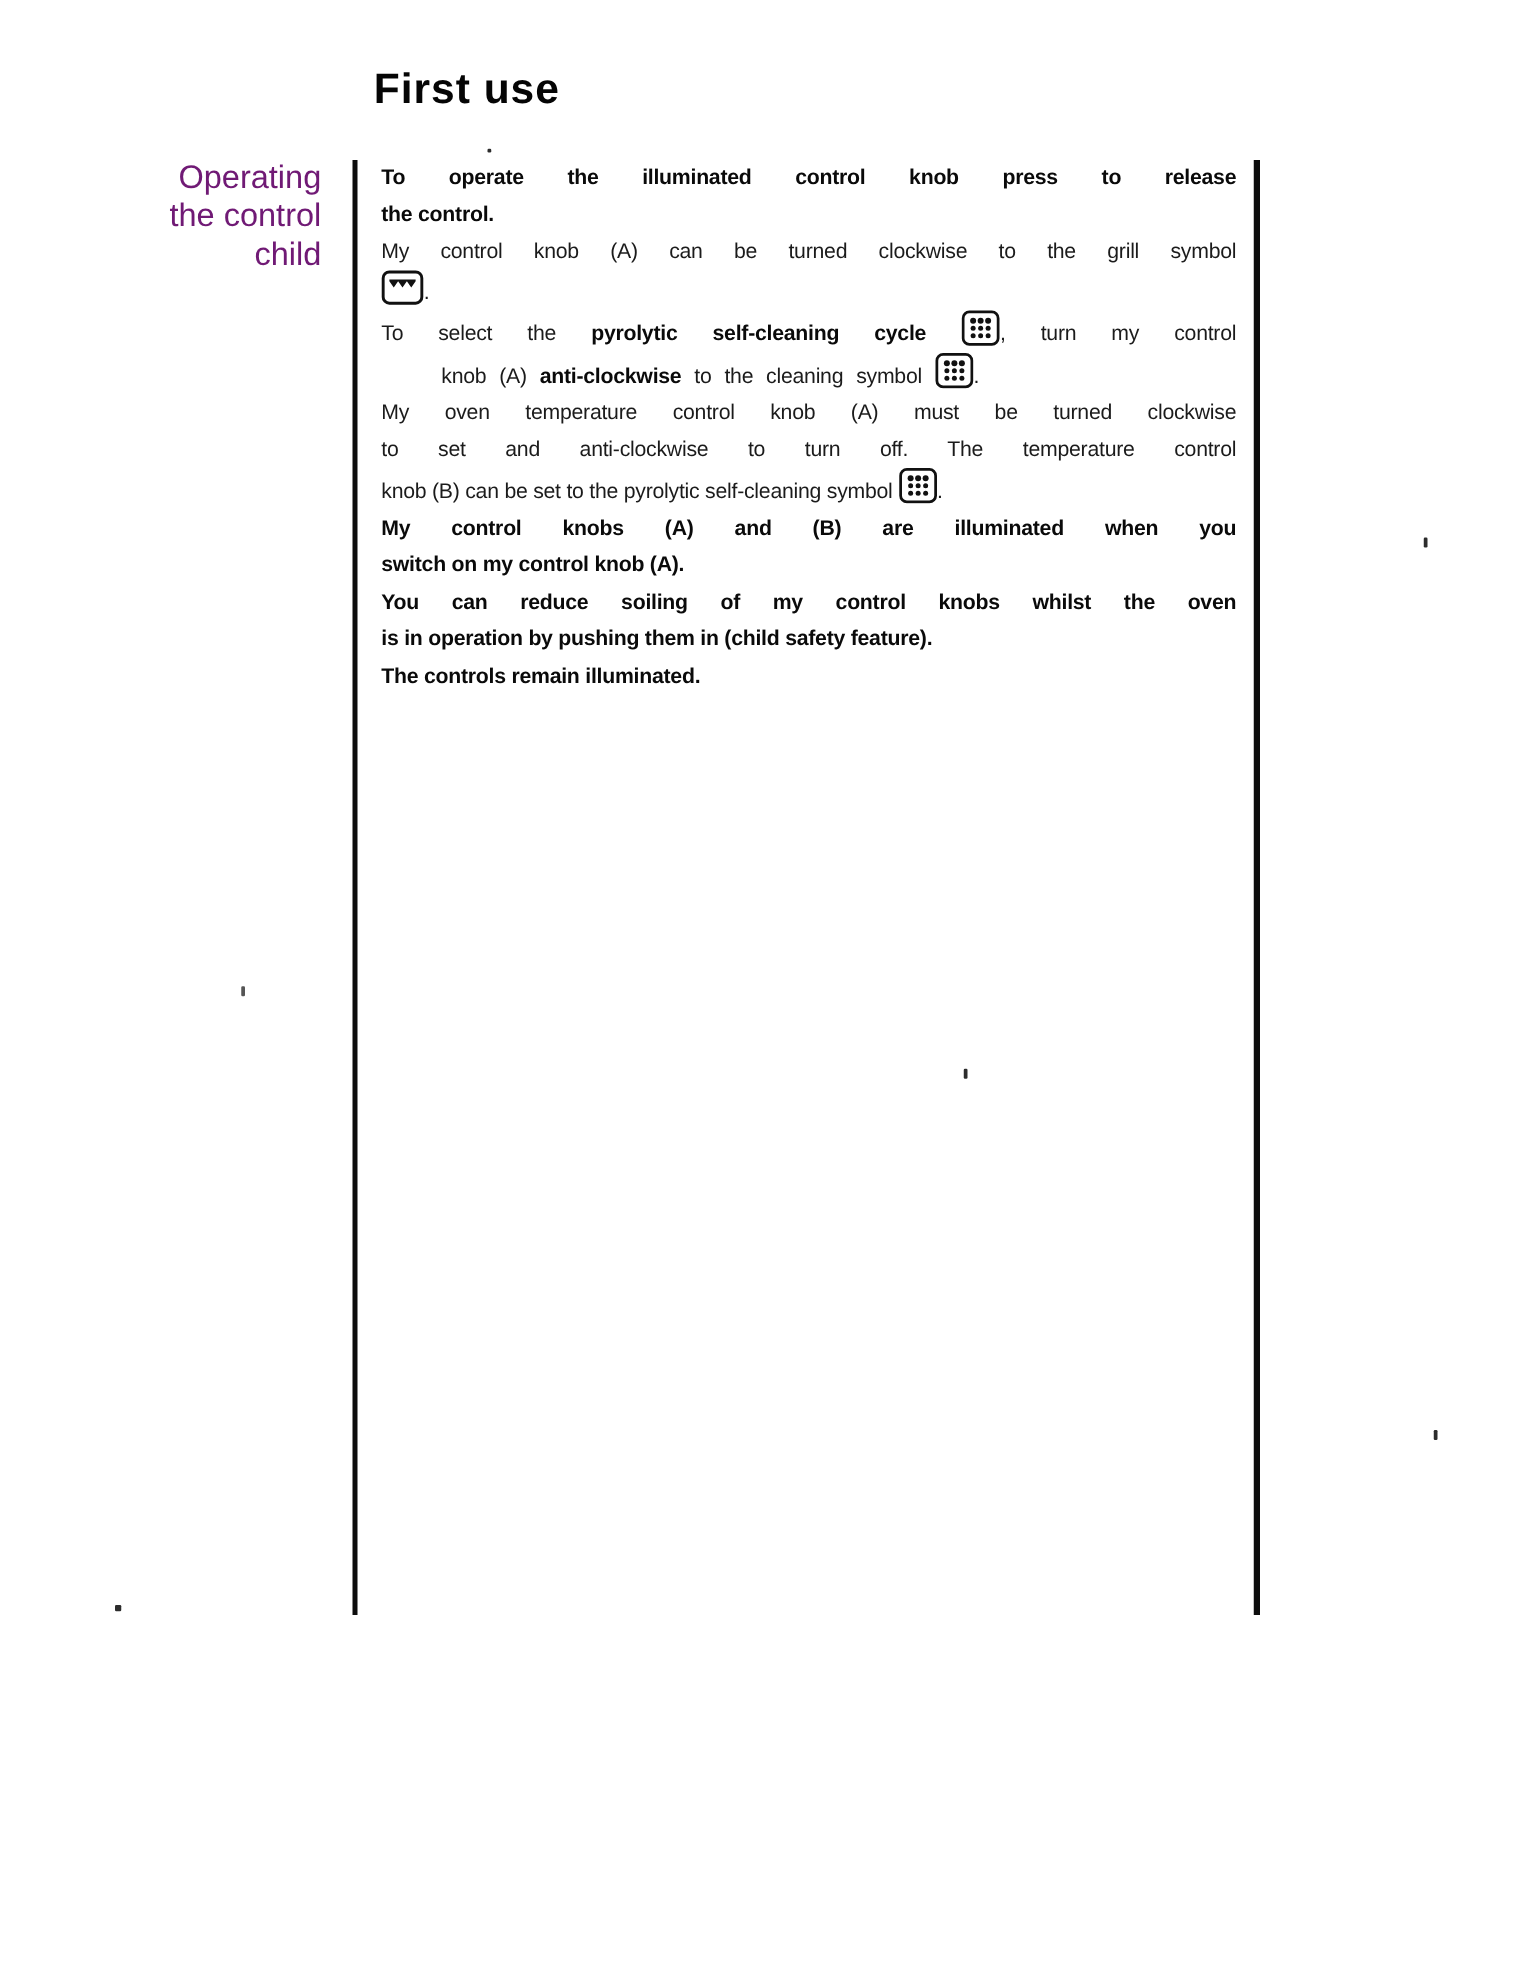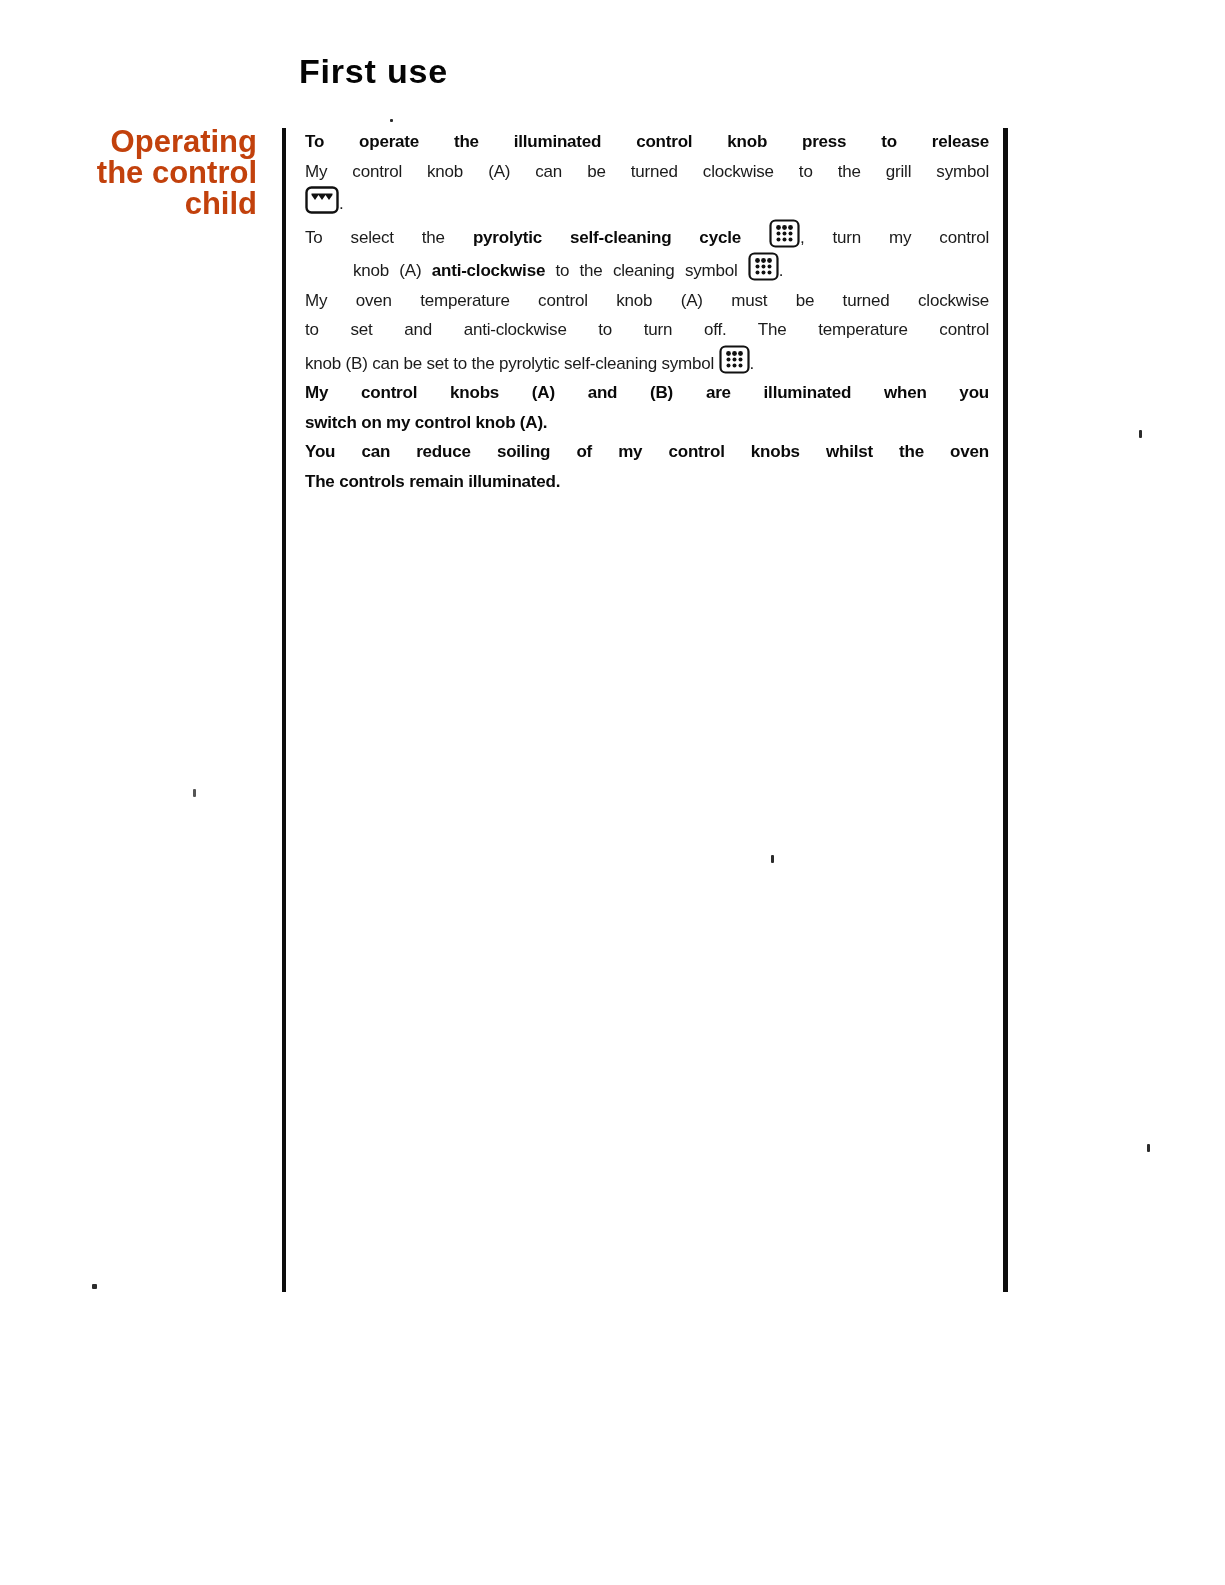--- a/index.html
+++ b/index.html
@@ -20,24 +20,24 @@
     font-weight: 700;
     letter-spacing: 0.8px;
     color: #050505;
   }
   .sidebar-heading {
     position: absolute;
     left: 40px;
     top: 126px;
     width: 217px;
     text-align: right;
-    font-size: 31px;
-    font-weight: 700;
+    font-size: 26px;
+    font-weight: 400;
     line-height: 31px;
-    color: #c2410c;
+    color: #701a75;
   }
   .divider-left {
     position: absolute;
     left: 282px;
     top: 128px;
     width: 4px;
     height: 1399px;
     background: #0d0d0d;
   }
   .bar-right {
@@ -125,20 +125,21 @@
     <div>Operating</div>
     <div>the control</div>
     <div>child</div>
   </div>
 
   <div class="divider-left"></div>
   <div class="bar-right"></div>
 
   <div class="body-text">
       <div class="line justify"><span class="b">To operate the illuminated control knob press to release</span></div>
+      <div class="line"><span class="b">the control.</span></div>
       <div class="line justify"><span>My control knob (A) can be turned clockwise to the grill symbol</span></div>
       <div class="line"><span class="sym"><svg width="34" height="28" viewBox="0 0 34 28">
             <rect x="1.5" y="1.5" width="31" height="25" rx="5" fill="none" stroke="#111" stroke-width="2.4"></rect>
             <path d="M6.5 7.5 H27.5 V9 L24 14 L20.5 9 L17 14 L13.5 9 L10 14 L6.5 9 Z" fill="#111"></path>
           </svg></span><span>.</span></div>
       <div class="line justify"><span>To select the </span><span class="b">pyrolytic self-cleaning cycle</span><span> </span><span class="sym"><svg width="31" height="29" viewBox="0 0 31 29">
             <rect x="1.5" y="1.5" width="28" height="26" rx="5" fill="none" stroke="#111" stroke-width="2.2"></rect>
             <g fill="#111">
               <circle cx="9.5" cy="8.5" r="2.4"></circle>
               <circle cx="15.5" cy="8.5" r="2.4"></circle>
@@ -177,20 +178,21 @@
               <circle cx="15.5" cy="14.5" r="2"></circle>
               <circle cx="21.5" cy="14.5" r="2"></circle>
               <circle cx="9.5" cy="20.5" r="2"></circle>
               <circle cx="15.5" cy="20.5" r="2"></circle>
               <circle cx="21.5" cy="20.5" r="2"></circle>
             </g>
           </svg></span><span>.</span></div>
       <div class="line justify"><span class="b">My control knobs (A) and (B) are illuminated when you</span></div>
       <div class="line"><span class="b">switch on my control knob (A).</span></div>
       <div class="line justify"><span class="b">You can reduce soiling of my control knobs whilst the oven</span></div>
+      <div class="line"><span class="b">is in operation by pushing them in (child safety feature).</span></div>
       <div class="line"><span class="b">The controls remain illuminated.</span></div>
     </div>
 
   <div class="page-number">6</div>
 
   <div class="sidecar">AUS203 3/90  GB/UK</div>
 
   <div class="blue-underline"></div>
   <div class="dashed-edge"></div>
 

